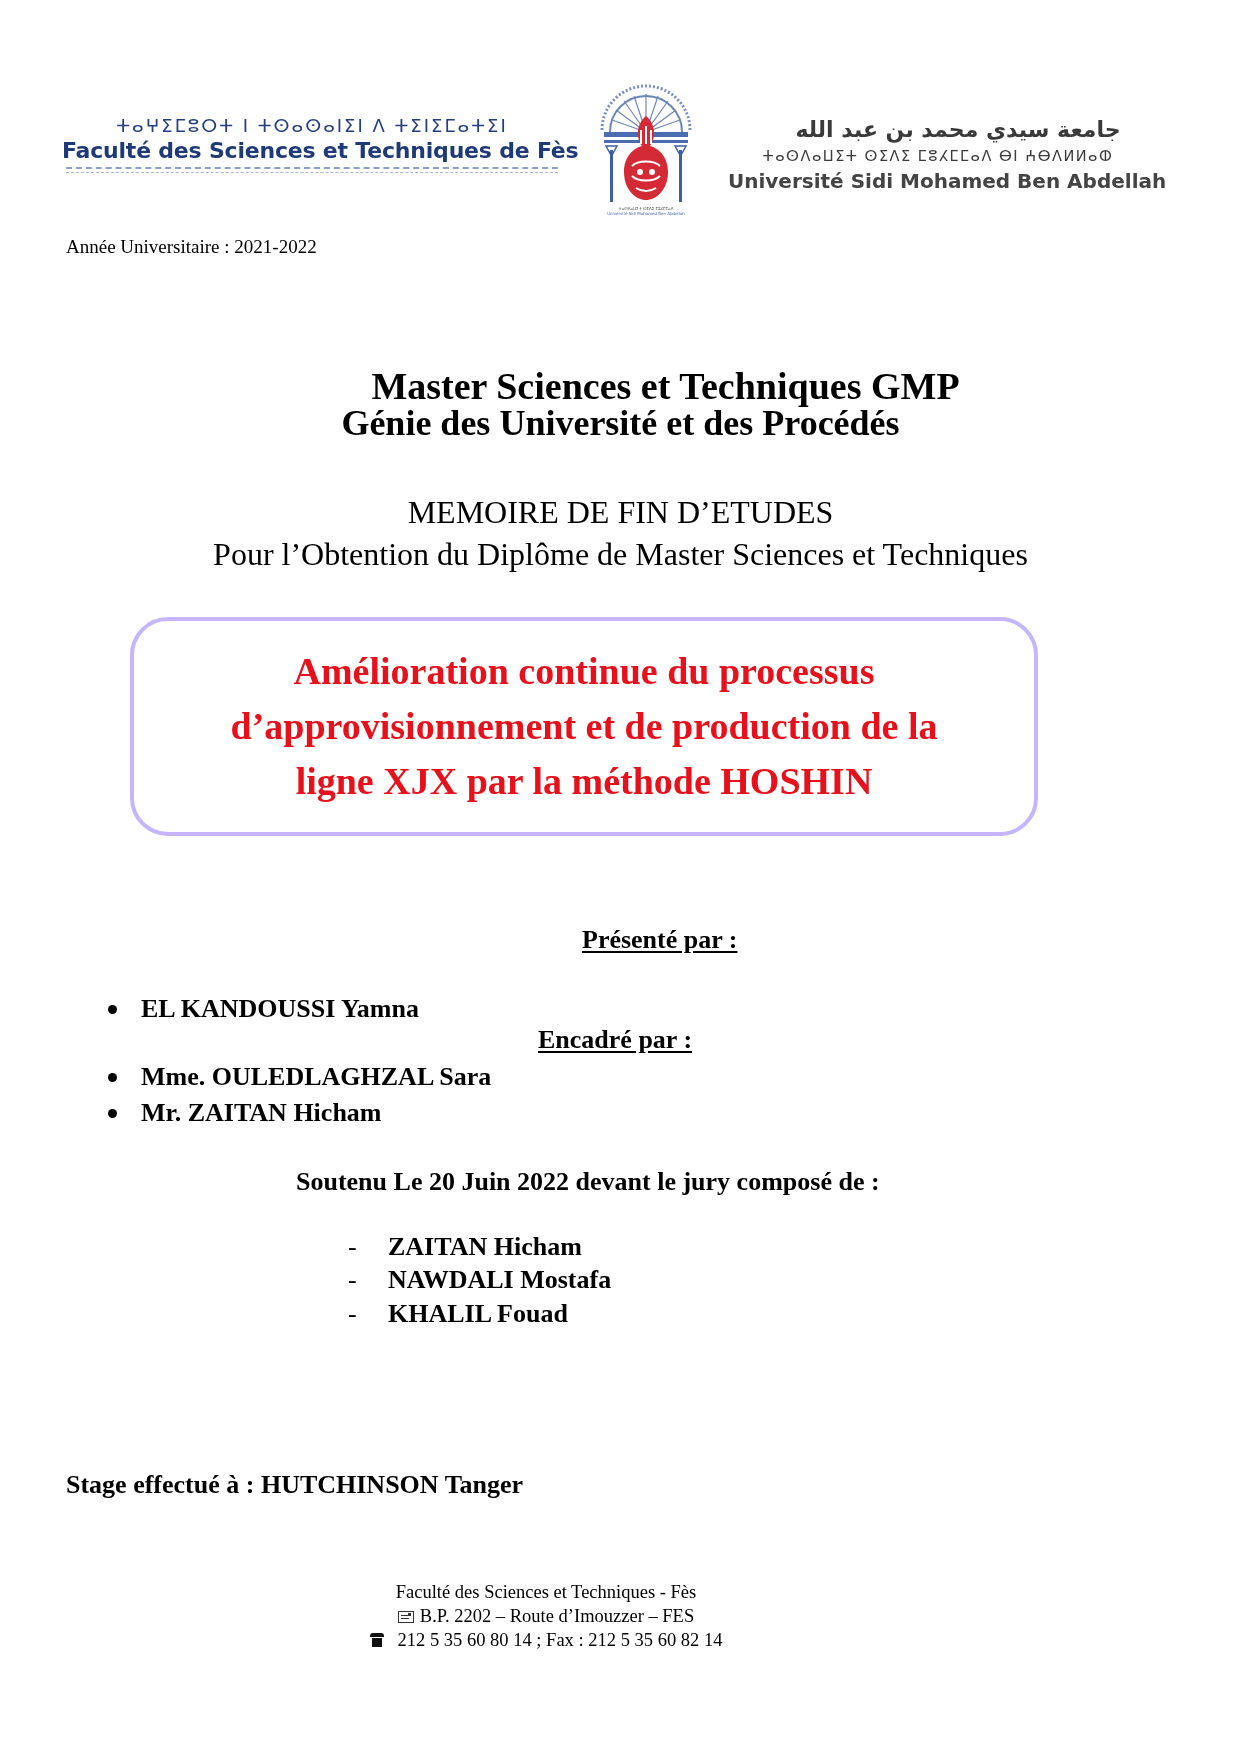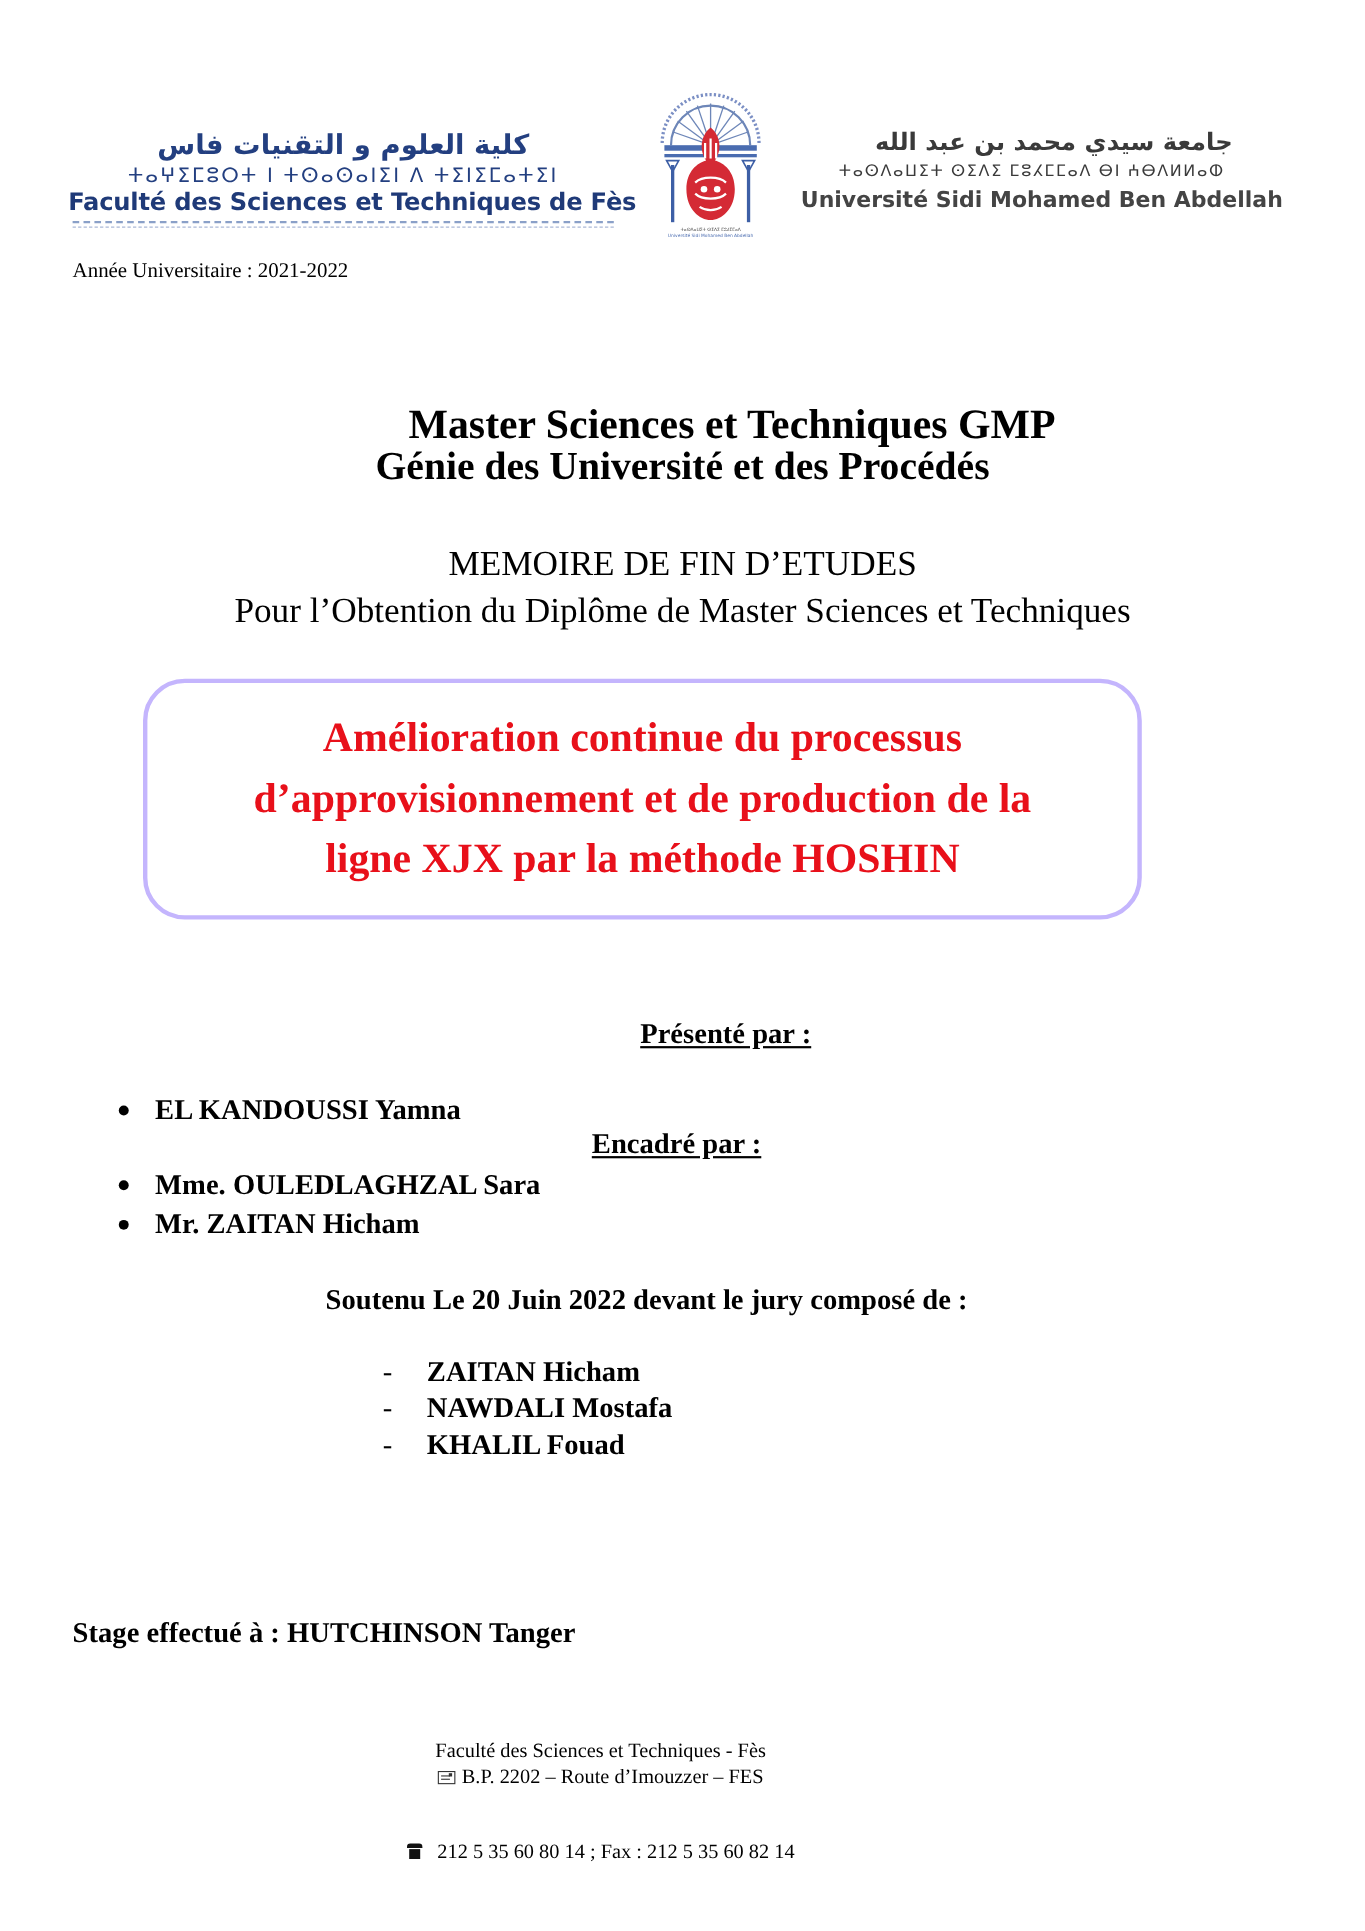--- a/index.html
+++ b/index.html
@@ -49,33 +49,32 @@
   .jury-item .dash { width: 40px; font-weight: normal; }
   .j1 { top: 1232px; }
   .j2 { top: 1265px; }
   .j3 { top: 1299px; }
 
   .stage { left: 66px; top: 1470px; font-size: 26px; font-weight: bold; }
 
   .footer { left: 0; width: 1092px; text-align: center; font-size: 18.5px; line-height: 24px; }
   .f1 { top: 1580px; }
   .f2 { top: 1604px; }
-  .f3 { top: 1628px; margin-top: 44px; }
+  .f3 { top: 1628px; }
   .mail-icon { display: inline-block; width: 16px; height: 12px; border: 1px solid #333; position: relative; vertical-align: -1px; margin-right: 6px; }
   .mail-icon::before { content: ""; position: absolute; left: 2px; top: 3px; width: 8px; height: 1px; background: #333; box-shadow: 0 3px 0 #333; }
   .mail-icon::after { content: ""; position: absolute; right: 2px; top: 1px; width: 3px; height: 3px; background: #333; }
   .phone-icon { display: inline-block; width: 14px; height: 14px; position: relative; vertical-align: -1px; margin-right: 14px; }
   .phone-icon::before { content: ""; position: absolute; left: 0; top: 0; width: 14px; height: 4px; background: #111; border-radius: 3px 3px 0 0; }
   .phone-icon::after { content: ""; position: absolute; left: 2px; top: 5px; width: 10px; height: 9px; background: #111; }
 </style>
 </head>
 <body>
 
 <div class="abs fst-logo">
-  <div class="ar">كلية العلوم و التقنيات فاس</div>
   <div class="tif">ⵜⴰⵖⵉⵎⵓⵔⵜ ⵏ ⵜⵙⴰⵙⴰⵏⵉⵏ ⴷ ⵜⵉⵏⵉⵎⴰⵜⵉⵏ</div>
   <div class="fr">Faculté des Sciences et Techniques de Fès</div>
   <div class="rule"></div>
 </div>
 
 <div class="abs usmba-emblem">
   <svg width="100" height="142" viewBox="0 0 100 142">
 
     <g stroke="#6d86b8" stroke-width="1.2" fill="none">
       <path d="M14 58 A36 36 0 0 1 86 58" stroke-width="2"></path>

